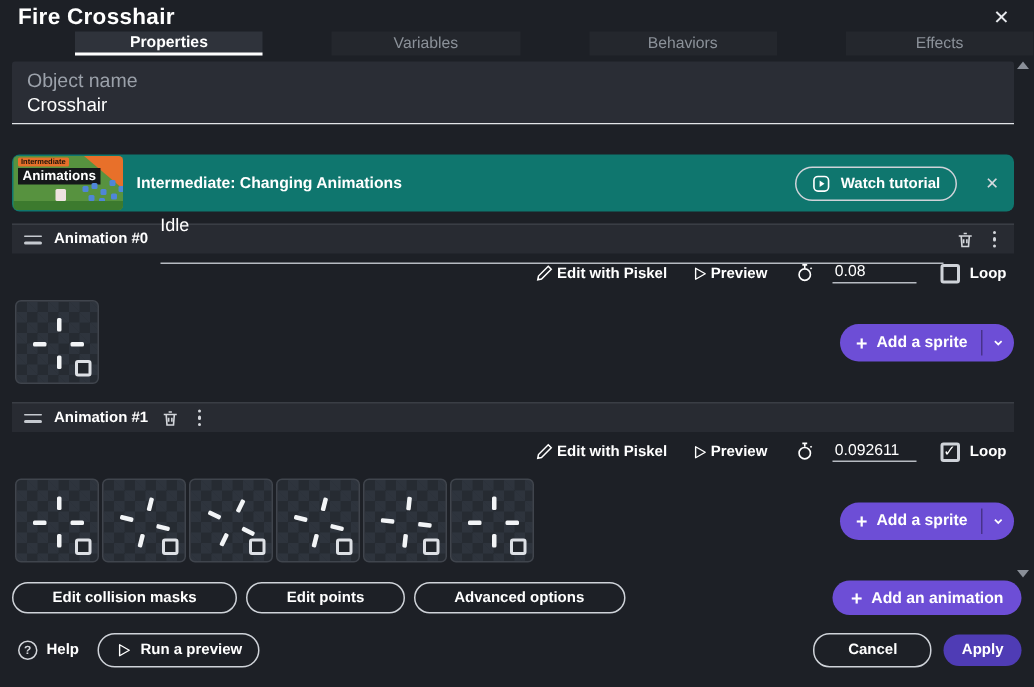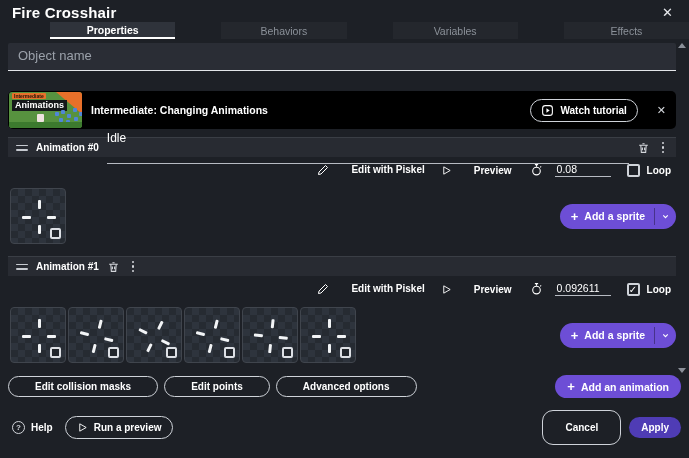--- a/index.html
+++ b/index.html
@@ -27,21 +27,21 @@
   .scroll-arrow { position: absolute; right: 3px; width: 0; height: 0; border-left: 4px solid transparent; border-right: 4px solid transparent; }
   .scroll-up { top: 4px; border-bottom: 5px solid #8a8f98; }
   .scroll-down { bottom: 2px; border-top: 5px solid #8a8f98; }
 
   
   .field { background: #2a2d35; border-bottom: 1px solid #e3e5e9; border-radius: 2px 2px 0 0; padding: 5px 10px 5px; cursor: text; }
   .field .lbl { font-size: 13px; color: #9ba1aa; margin-bottom: 2px; }
   .field .val { font-size: 12.5px; color: #fff; }
 
   
-  .banner { margin-top: 20px; height: 38px; background: #000000; border-radius: 5px; display: flex; align-items: center; gap: 9px; }
+  .banner { margin-top: 20px; height: 38px; background: #0f766e; border-radius: 5px; display: flex; align-items: center; gap: 9px; }
   .thumb { position: relative; width: 73px; height: 36px; margin-left: 1px; border-radius: 3px; overflow: hidden; background: #57923f; flex: none; }
   .thumb .corner { position: absolute; top: 0; right: 0; width: 0; height: 0; border-top: 22px solid #e8702a; border-left: 26px solid transparent; }
   .thumb .badge { position: absolute; top: 1px; left: 3px; background: #e8702a; color: #20140a; font-size: 5px; font-weight: bold; padding: 0 2px; border-radius: 1px; }
   .thumb .t { position: absolute; top: 8px; left: 3px; background: #15181a; color: #fff; font-weight: bold; font-size: 9px; padding: 0 3px 1px; }
   .thumb .dots { position: absolute; top: 20px; left: 46px; width: 4px; height: 4px; border-radius: 1px; background: #4f86d8;
     box-shadow: 6px -2px #4f86d8, 12px 2px #4f86d8, 18px -4px #4f86d8, 4px 6px #4f86d8, 11px 8px #4f86d8, 19px 5px #4f86d8, 24px 0 #4f86d8, 16px 11px #4f86d8, 8px 12px #4f86d8; }
   .thumb .ground { position: absolute; bottom: 0; left: 0; right: 0; height: 6px; background: #3c7a2e; }
   .thumb .hero { position: absolute; bottom: 6px; left: 28px; width: 7px; height: 8px; background: #efe3e0; border-radius: 1px; }
   .banner .btitle { font-size: 10.5px; font-weight: bold; flex: 1; }
   .btn-outline { display: inline-flex; align-items: center; gap: 6px; border: 1px solid #cfd3d9; border-radius: 12px; background: transparent; color: #fff; font-weight: bold; font-size: 10px; font-family: inherit; cursor: pointer; }
@@ -52,21 +52,21 @@
   .anim-hdr { margin-top: 8px; height: 20px; background: #282b32; border-top: 1px solid #3a3e45; display: flex; align-items: center; gap: 8px; padding: 0 8px; }
   .drag { width: 12px; display: flex; flex-direction: column; gap: 3px; cursor: grab; flex: none; }
   .drag i { display: block; height: 1.5px; background: #c6cad0; border-radius: 1px; }
   .anim-hdr .ix { font-size: 10px; font-weight: bold; white-space: nowrap; }
   .anim-name { flex: 1; font-size: 12px; color: #fff; border-bottom: 1px solid #b7bbc2; padding-bottom: 17px; line-height: 15px; cursor: text; }
   .iconbtn { display: inline-flex; align-items: center; justify-content: center; cursor: pointer; flex: none; }
   .kebab { width: 10px; display: flex; flex-direction: column; align-items: center; gap: 2px; }
   .kebab i { width: 2.5px; height: 2.5px; border-radius: 50%; background: #d3d6db; }
 
   .ctl-row { height: 26px; display: flex; align-items: center; justify-content: flex-end; padding-right: 5px; }
-  .ctl { display: inline-flex; align-items: flex-start; gap: 22px; font-size: 10px; font-weight: bold; color: #fff; cursor: pointer; margin-left: 16px; }
+  .ctl { display: inline-flex; align-items: center; gap: 2px; font-size: 10px; font-weight: bold; color: #fff; cursor: pointer; margin-left: 16px; }
   .tval { width: 56px; border-bottom: 1px solid #b7bbc2; font-size: 10.5px; font-weight: normal; padding: 0 2px 1px; margin-left: 12px; cursor: text; }
   .cb { width: 13px; height: 13px; border: 2px solid #cfd3d9; border-radius: 2px; margin-left: 16px; display: flex; align-items: center; justify-content: center; font-size: 10px; color: #fff; cursor: pointer; }
   .looplbl { margin-left: 7px; font-size: 10px; font-weight: bold; }
 
   .sprites { display: flex; align-items: center; gap: 2px; margin: 5px 0 12px 2px; }
   .frame { position: relative; width: 56px; height: 56px; flex: none; border: 1px solid #40454d; border-radius: 4px; cursor: pointer;
     background-color: #262b32;
     background-image: linear-gradient(45deg,#2e343d 25%,transparent 25%,transparent 75%,#2e343d 75%),
                       linear-gradient(45deg,#2e343d 25%,transparent 25%,transparent 75%,#2e343d 75%);
     background-size: 14px 14px; background-position: 0 0,7px 7px; }
@@ -92,47 +92,48 @@
   .tools { display: flex; align-items: center; gap: 6px; padding: 0 8px; margin-bottom: 12px; }
   .pill { height: 21px; padding: 0 26px; }
   .addanim { margin-left: auto; display: inline-flex; align-items: center; gap: 6px; height: 23px; border-radius: 12px; background: #6d4ed6; border: none; color: #fff; font-size: 10.5px; font-weight: bold; font-family: inherit; padding: 0 12px; cursor: pointer; }
 
   
   .footer { display: flex; align-items: center; gap: 12px; padding: 0 8px 0 12px; margin-bottom: 13px; }
   .help { display: inline-flex; align-items: center; gap: 6px; font-size: 10px; font-weight: bold; cursor: pointer; }
   .qcirc { width: 13px; height: 13px; border: 1.5px solid #d3d6db; border-radius: 50%; display: flex; align-items: center; justify-content: center; font-size: 8px; color: #d3d6db; font-weight: bold; }
   .runprev { height: 23px; padding: 0 11px; }
   .fright { margin-left: auto; display: inline-flex; gap: 8px; align-items: center; }
-  .cancel { height: 35px; padding: 0 22px; border-radius: 11px; }
+  .cancel { height: 23px; padding: 0 22px; border-radius: 11px; }
   .apply { height: 21px; padding: 0 12px; border: none; border-radius: 11px; background: #4f3cb5; color: #fff; font-size: 10px; font-weight: bold; font-family: inherit; cursor: pointer; }
   svg { display: block; }
 </style>
 </head>
 <body>
 
 <div class="dialog">
 
   <div class="hdr">
     <span class="title">Fire Crosshair</span>
     <span class="x">✕</span>
   </div>
 
   <div class="tabs">
     <div class="tab active">Properties</div>
+    <div class="tab">Variables</div>
     <div class="tab">Behaviors</div>
-    <div class="tab">Variables</div>
     <div class="tab">Effects</div>
   </div>
 
   <div class="content">
     <div class="scroll-arrow scroll-up"></div>
     <div class="scroll-arrow scroll-down"></div>
 
     <div class="field">
       <div class="lbl">Object name</div>
+      <div class="val">Crosshair</div>
     </div>
 
     <div class="banner">
       <div class="thumb">
         <div class="corner"></div>
         <div class="badge">Intermediate</div>
         <div class="t">Animations</div>
         <div class="dots"></div>
         <div class="ground"></div>
         <div class="hero"></div>

